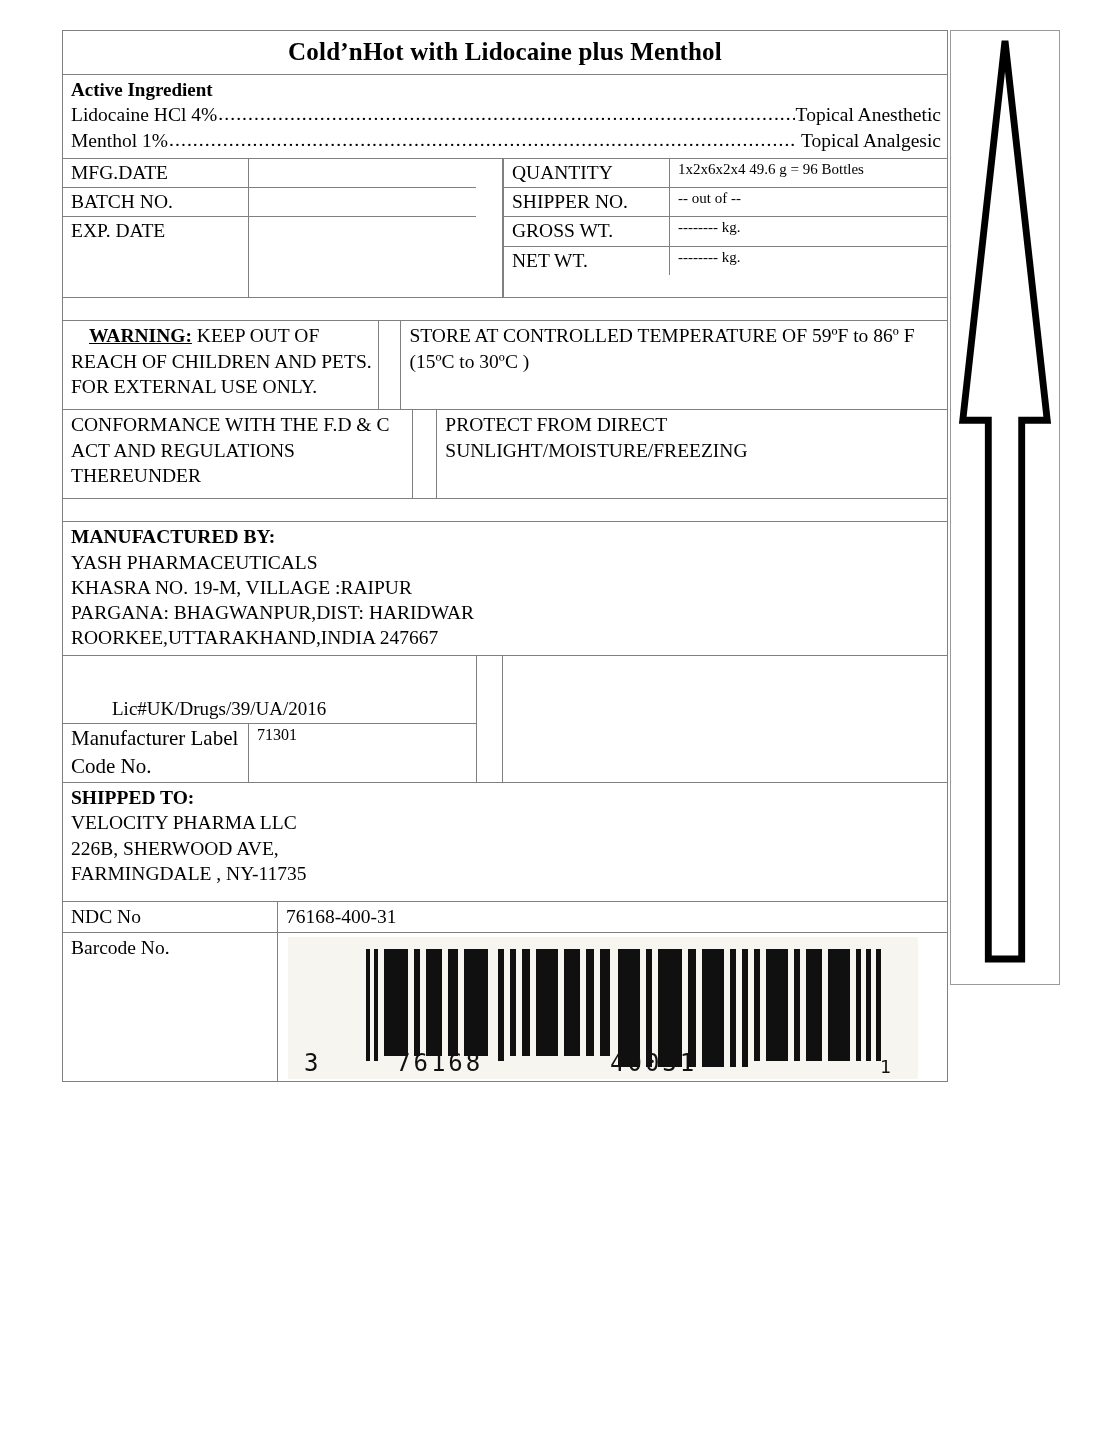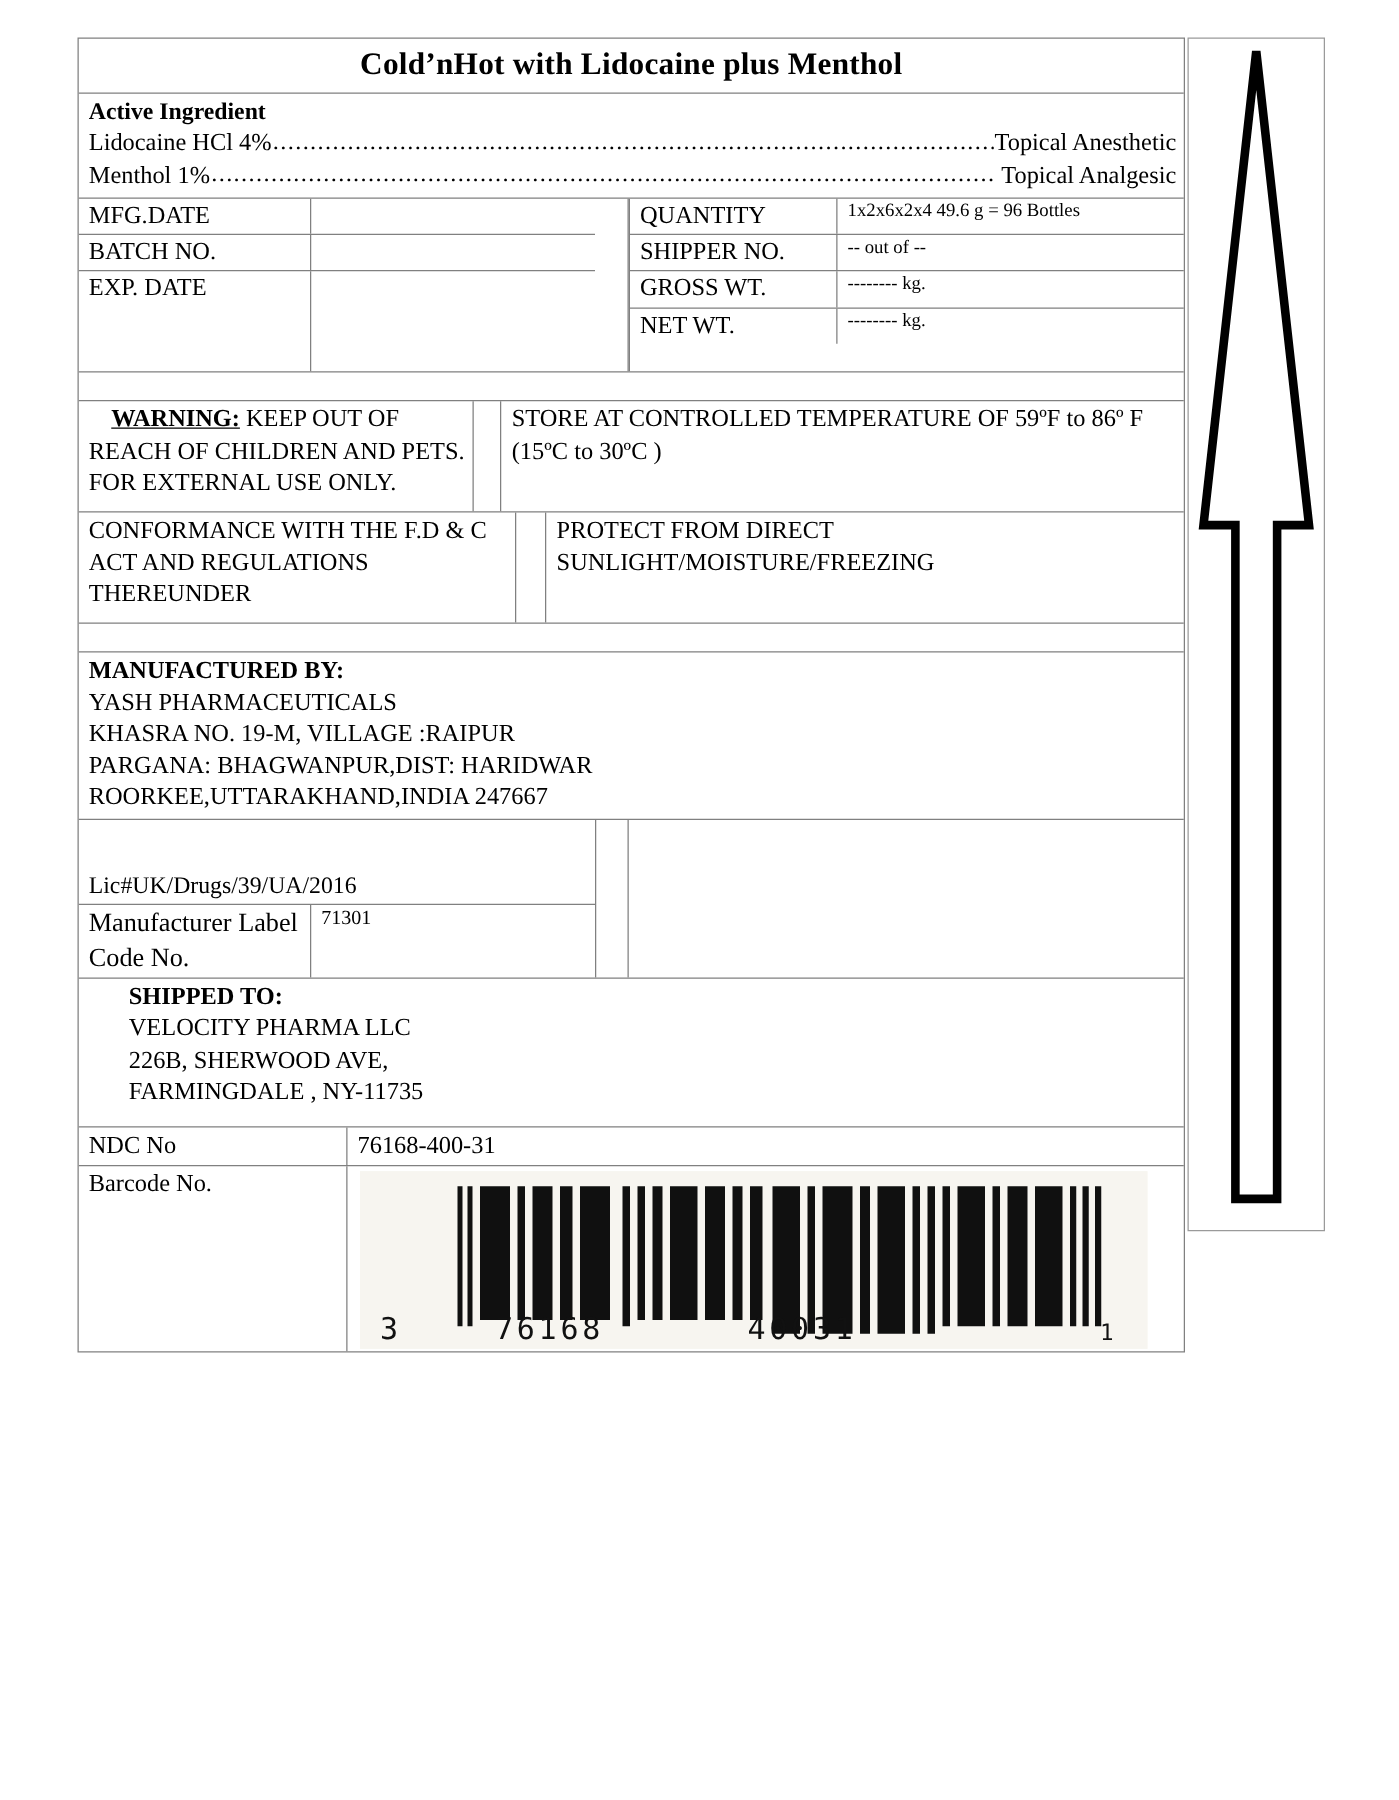--- a/index.html
+++ b/index.html
@@ -15,21 +15,21 @@
   
   .label-wrap{
     position:absolute;
     left:62px;top:30px;
     width:886px;
     border:1.5px solid #808080;
     box-sizing:border-box;
     background:#fff;
   }
   .row{display:flex;width:100%;box-sizing:border-box;}
-  .bb{border-bottom:1.5px solid #808080;}
+  .bb{border-bottom:1.5px solid #808080;justify-content:flex-end;}
   .br{border-right:1.5px solid #808080;}
 
   .title-cell{
     width:100%;
     text-align:center;
     font-weight:bold;
     font-size:25px;
     line-height:1.25;
     padding:5px 0 7px 0;
     box-sizing:border-box;
@@ -226,21 +226,21 @@
         <div class="gridrow" style="min-height:52px;">
           <div class="lic-cell br">Manufacturer Label Code No.</div>
           <div class="lic-val">71301</div>
         </div>
       </div>
       <div class="spacer-col br" style="border-left:1.5px solid #808080;"></div>
       <div class="lic-rest"></div>
     </div>
 
     <div class="row bb">
-      <div class="full-cell" style="min-height:118px;margin-left:32px;">
+      <div class="full-cell" style="min-height:118px;">
         <div class="blk-head">SHIPPED TO:</div>
         <div>VELOCITY PHARMA LLC</div>
         <div>226B, SHERWOOD AVE,</div>
         <div>FARMINGDALE , NY-11735</div>
       </div>
     </div>
 
     <div class="row bb">
       <div class="ndc-key br">NDC No</div>
       <div class="ndc-val">76168-400-31</div>
@@ -280,21 +280,21 @@
               <rect x="518" y="12" width="16" height="112"></rect>
               <rect x="540" y="12" width="22" height="112"></rect>
               <rect x="568" y="12" width="5" height="112"></rect>
               <rect x="578" y="12" width="5" height="112"></rect>
               <rect x="588" y="12" width="5" height="112"></rect>
             </g>
           </svg>
           <div class="bc-digits">
             <span class="bc-d" style="left:16px;">3</span>
             <span class="bc-d" style="left:108px;">76168</span>
-            <span class="bc-d" style="left:310px;">40031</span>
+            <span class="bc-d" style="left:322px;">40031</span>
             <span class="bc-d" style="left:592px;font-size:18px;">1</span>
           </div>
         </div>
       </div>
     </div>
 
   </div>
 
   <div class="arrow-col">
     <svg width="100%" height="100%" viewBox="0 0 110 955" preserveAspectRatio="none">

